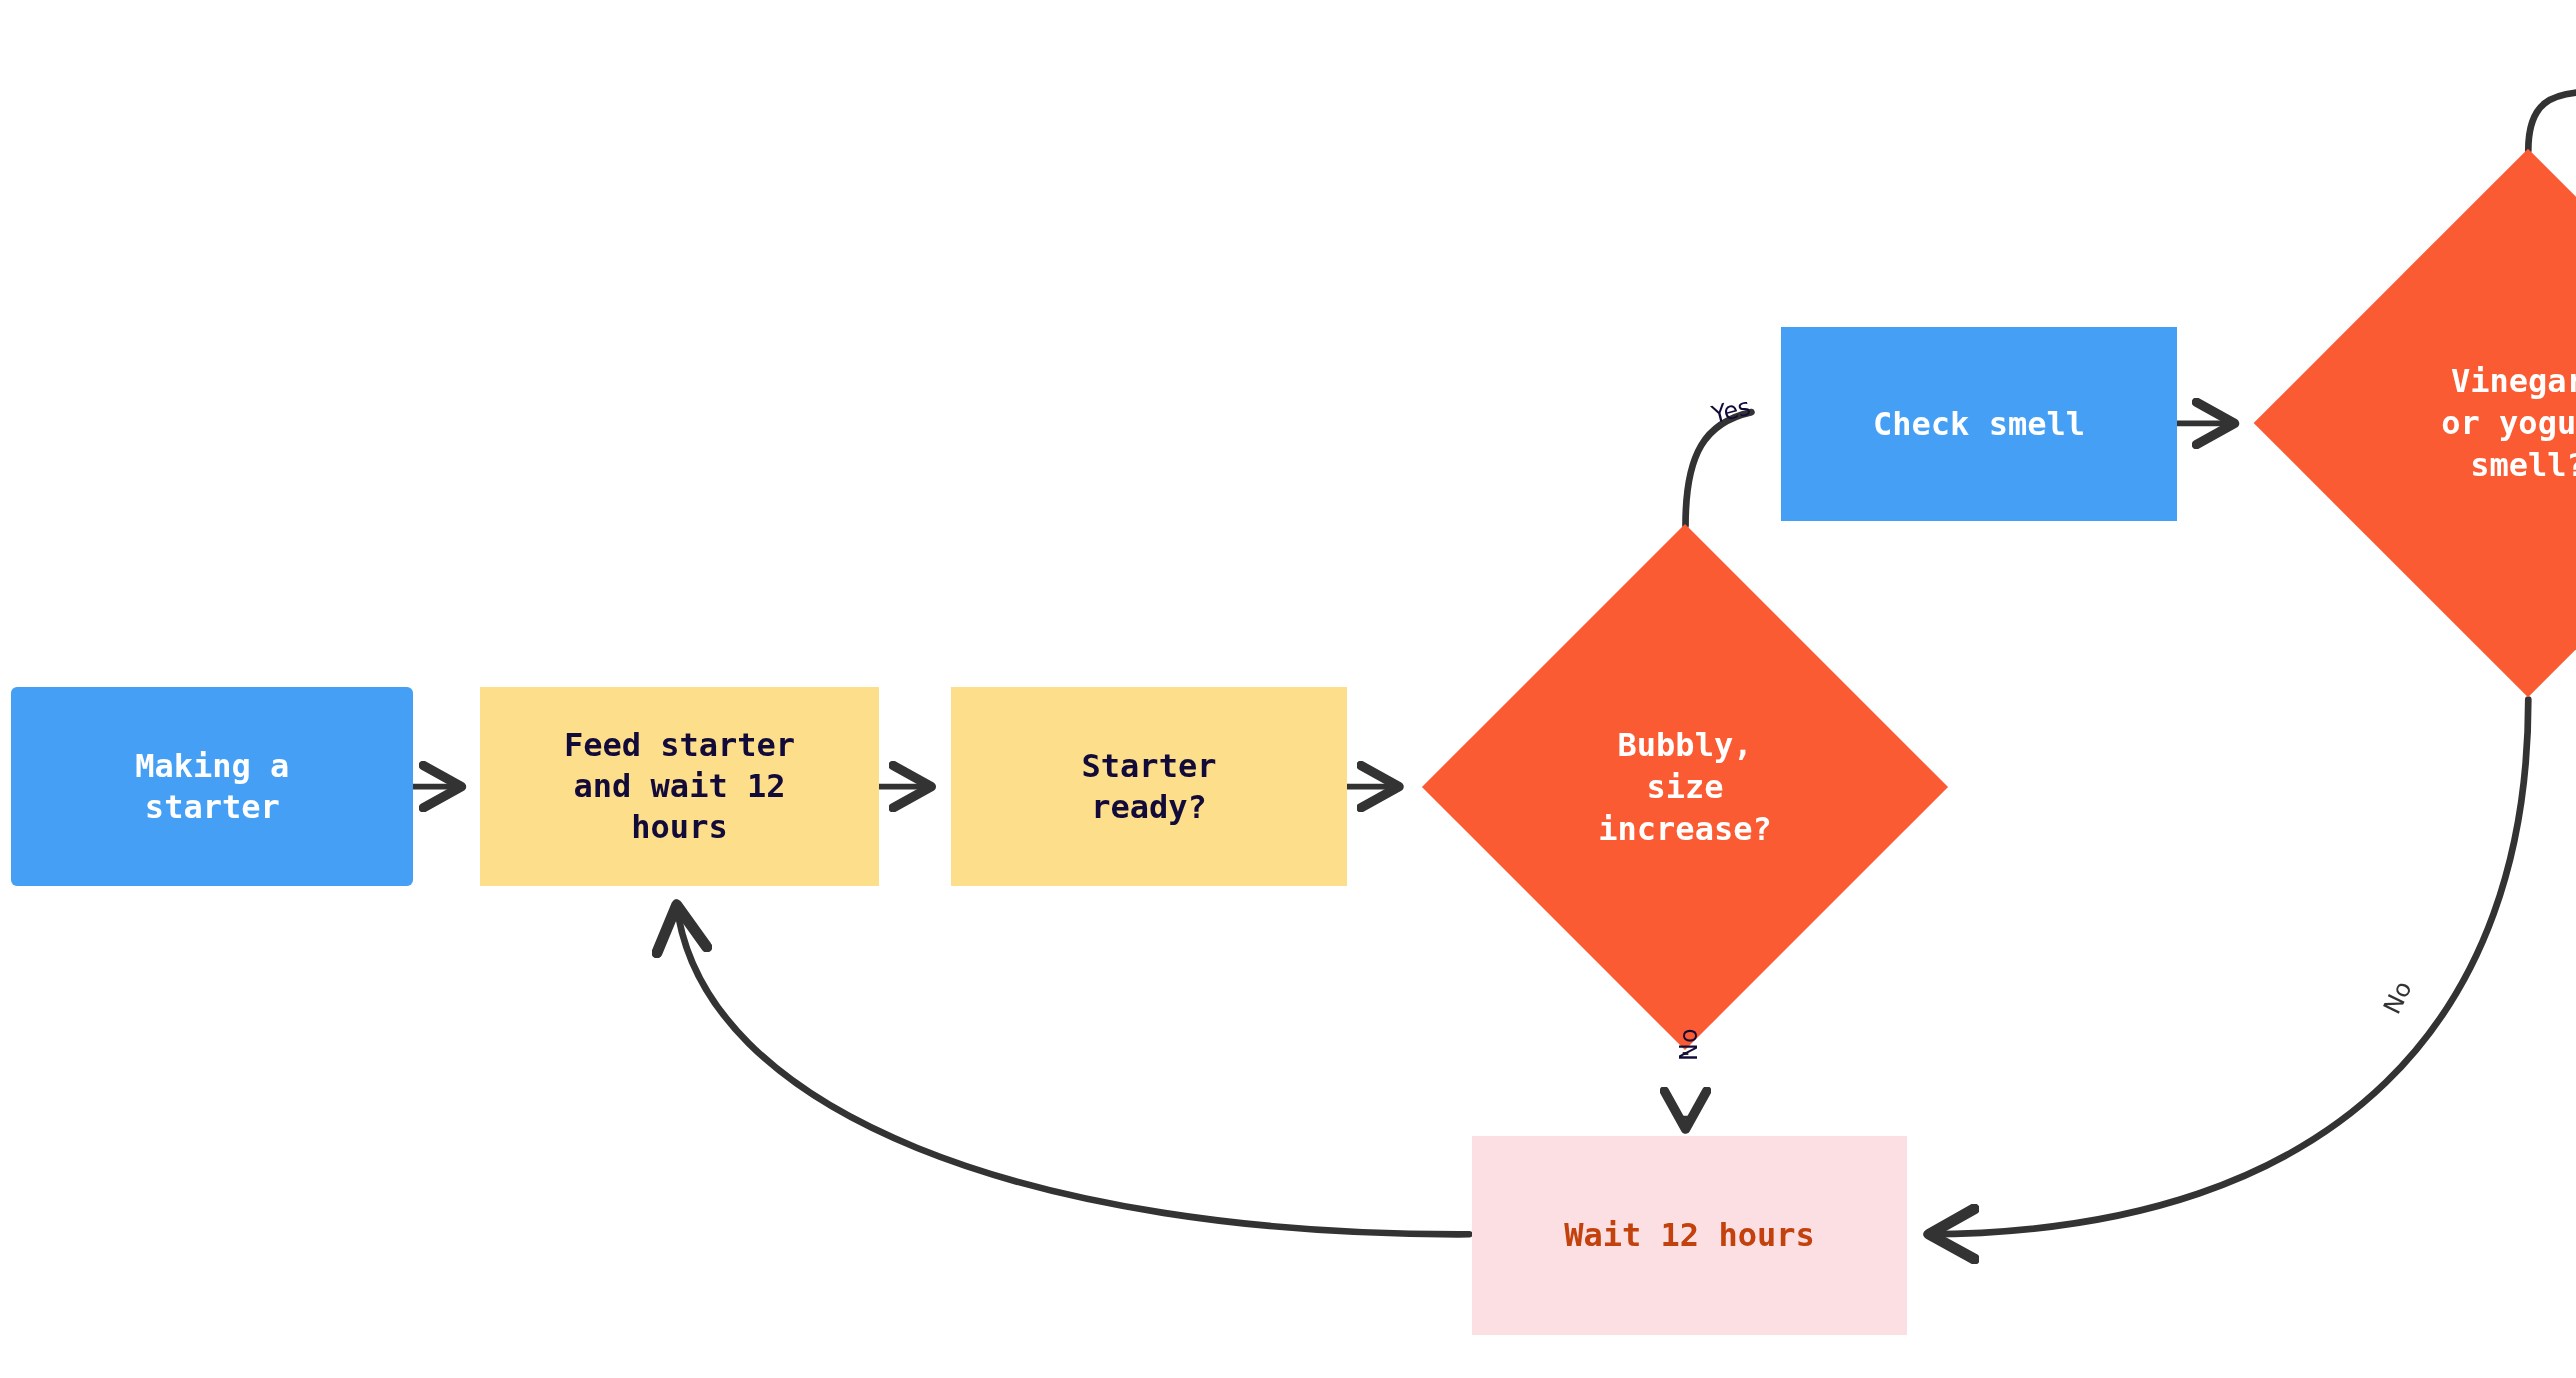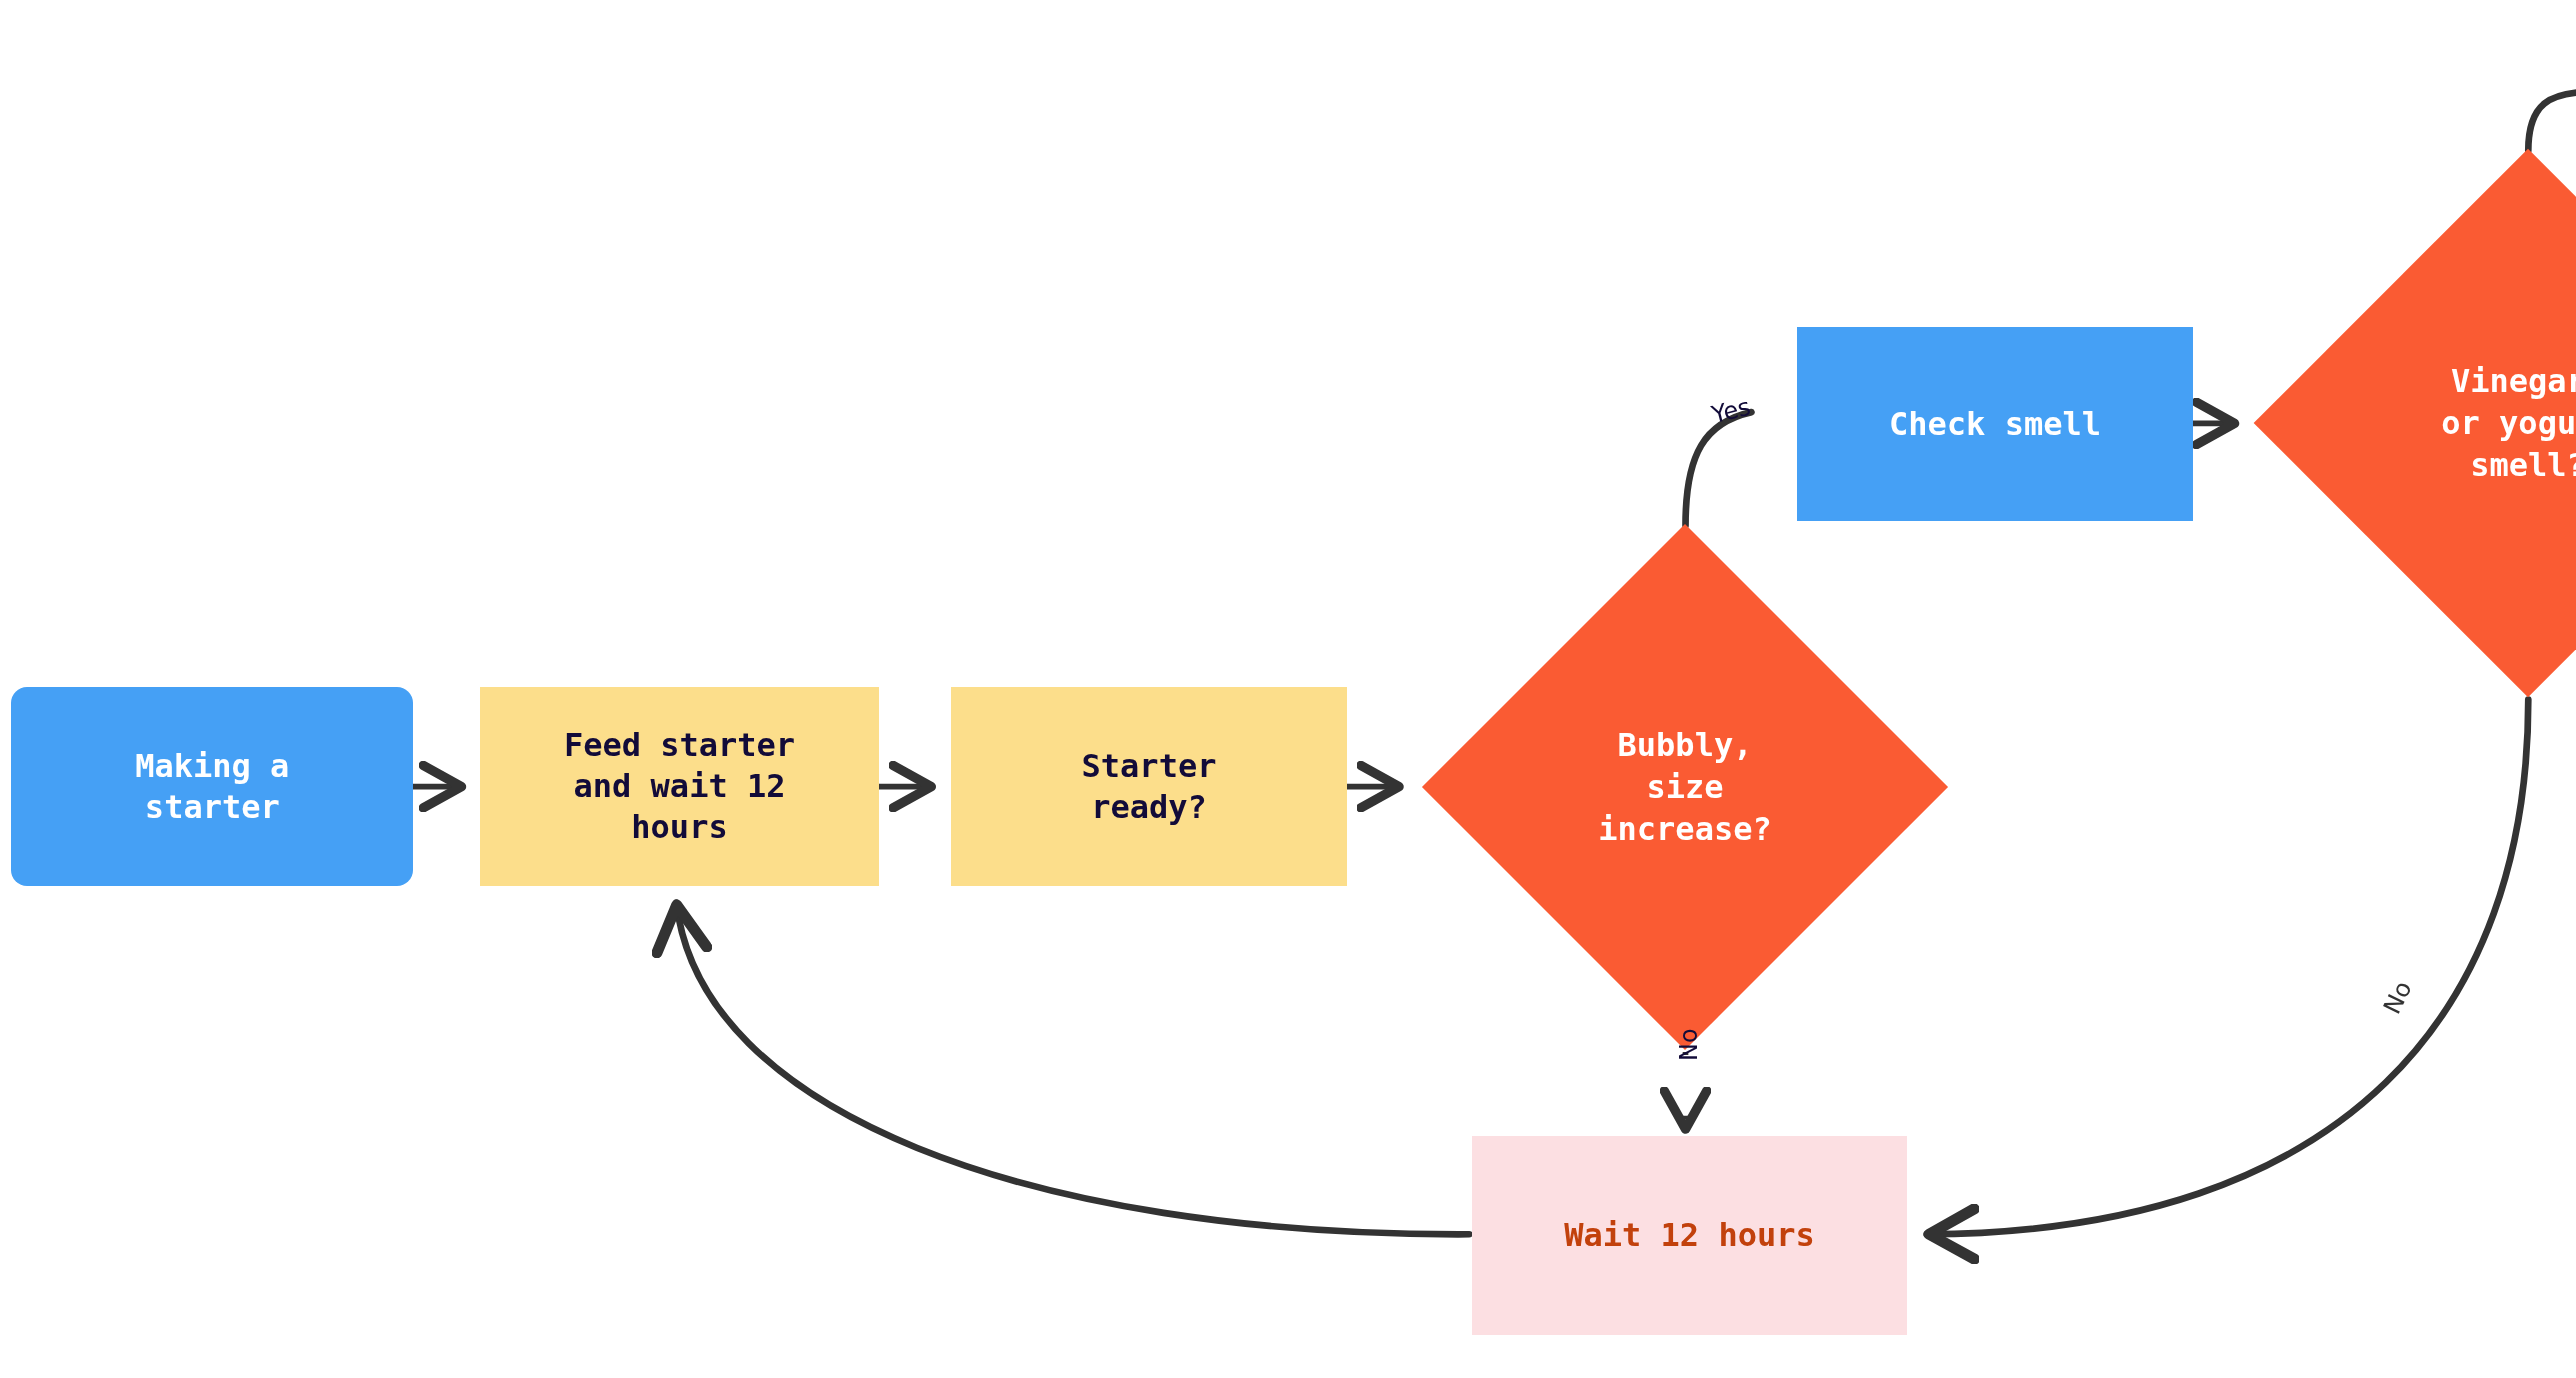--- a/index.html
+++ b/index.html
@@ -33,21 +33,21 @@
     text-align: center;
     box-sizing: border-box;
     font-family: "DejaVu Sans Mono", monospace;
     font-weight: bold;
     line-height: 1.28;
     white-space: pre-line;
   }
   .node-start {
     background: #45A0F5;
     color: #ffffff;
-    border-radius: 16px;
+    border-radius: 6px;
     font-size: 32px;
   }
   .node-process-blue {
     background: #45A0F5;
     color: #ffffff;
     font-size: 32px;
   }
   .node-process-yellow {
     background: #FCDE8B;
     color: #120B39;
@@ -138,21 +138,21 @@
   <div class="node node-process-yellow" style="left:951px; top:687px; width:396px; height:199px;">Starter
 ready?</div>
 
   <div class="diamond-wrap" style="left:1499px; top:601px; width:372px; height:372px;">
     <div class="diamond-shape"></div>
     <div class="diamond-label">Bubbly,
 size
 increase?</div>
   </div>
 
-  <div class="node node-process-blue" style="left:1781px; top:327px; width:396px; height:194px;margin-left:16px;">Check smell</div>
+  <div class="node node-process-blue" style="left:1781px; top:327px; width:396px; height:194px;">Check smell</div>
 
   <div class="diamond-wrap" style="left:2334px; top:229px; width:388px; height:388px;">
     <div class="diamond-shape"></div>
     <div class="diamond-label">Vinegary
 or yogurt
 smell?</div>
   </div>
 
   <div class="node node-wait-pink" style="left:1472px; top:1136px; width:435px; height:199px;">Wait 12 hours</div>
 

